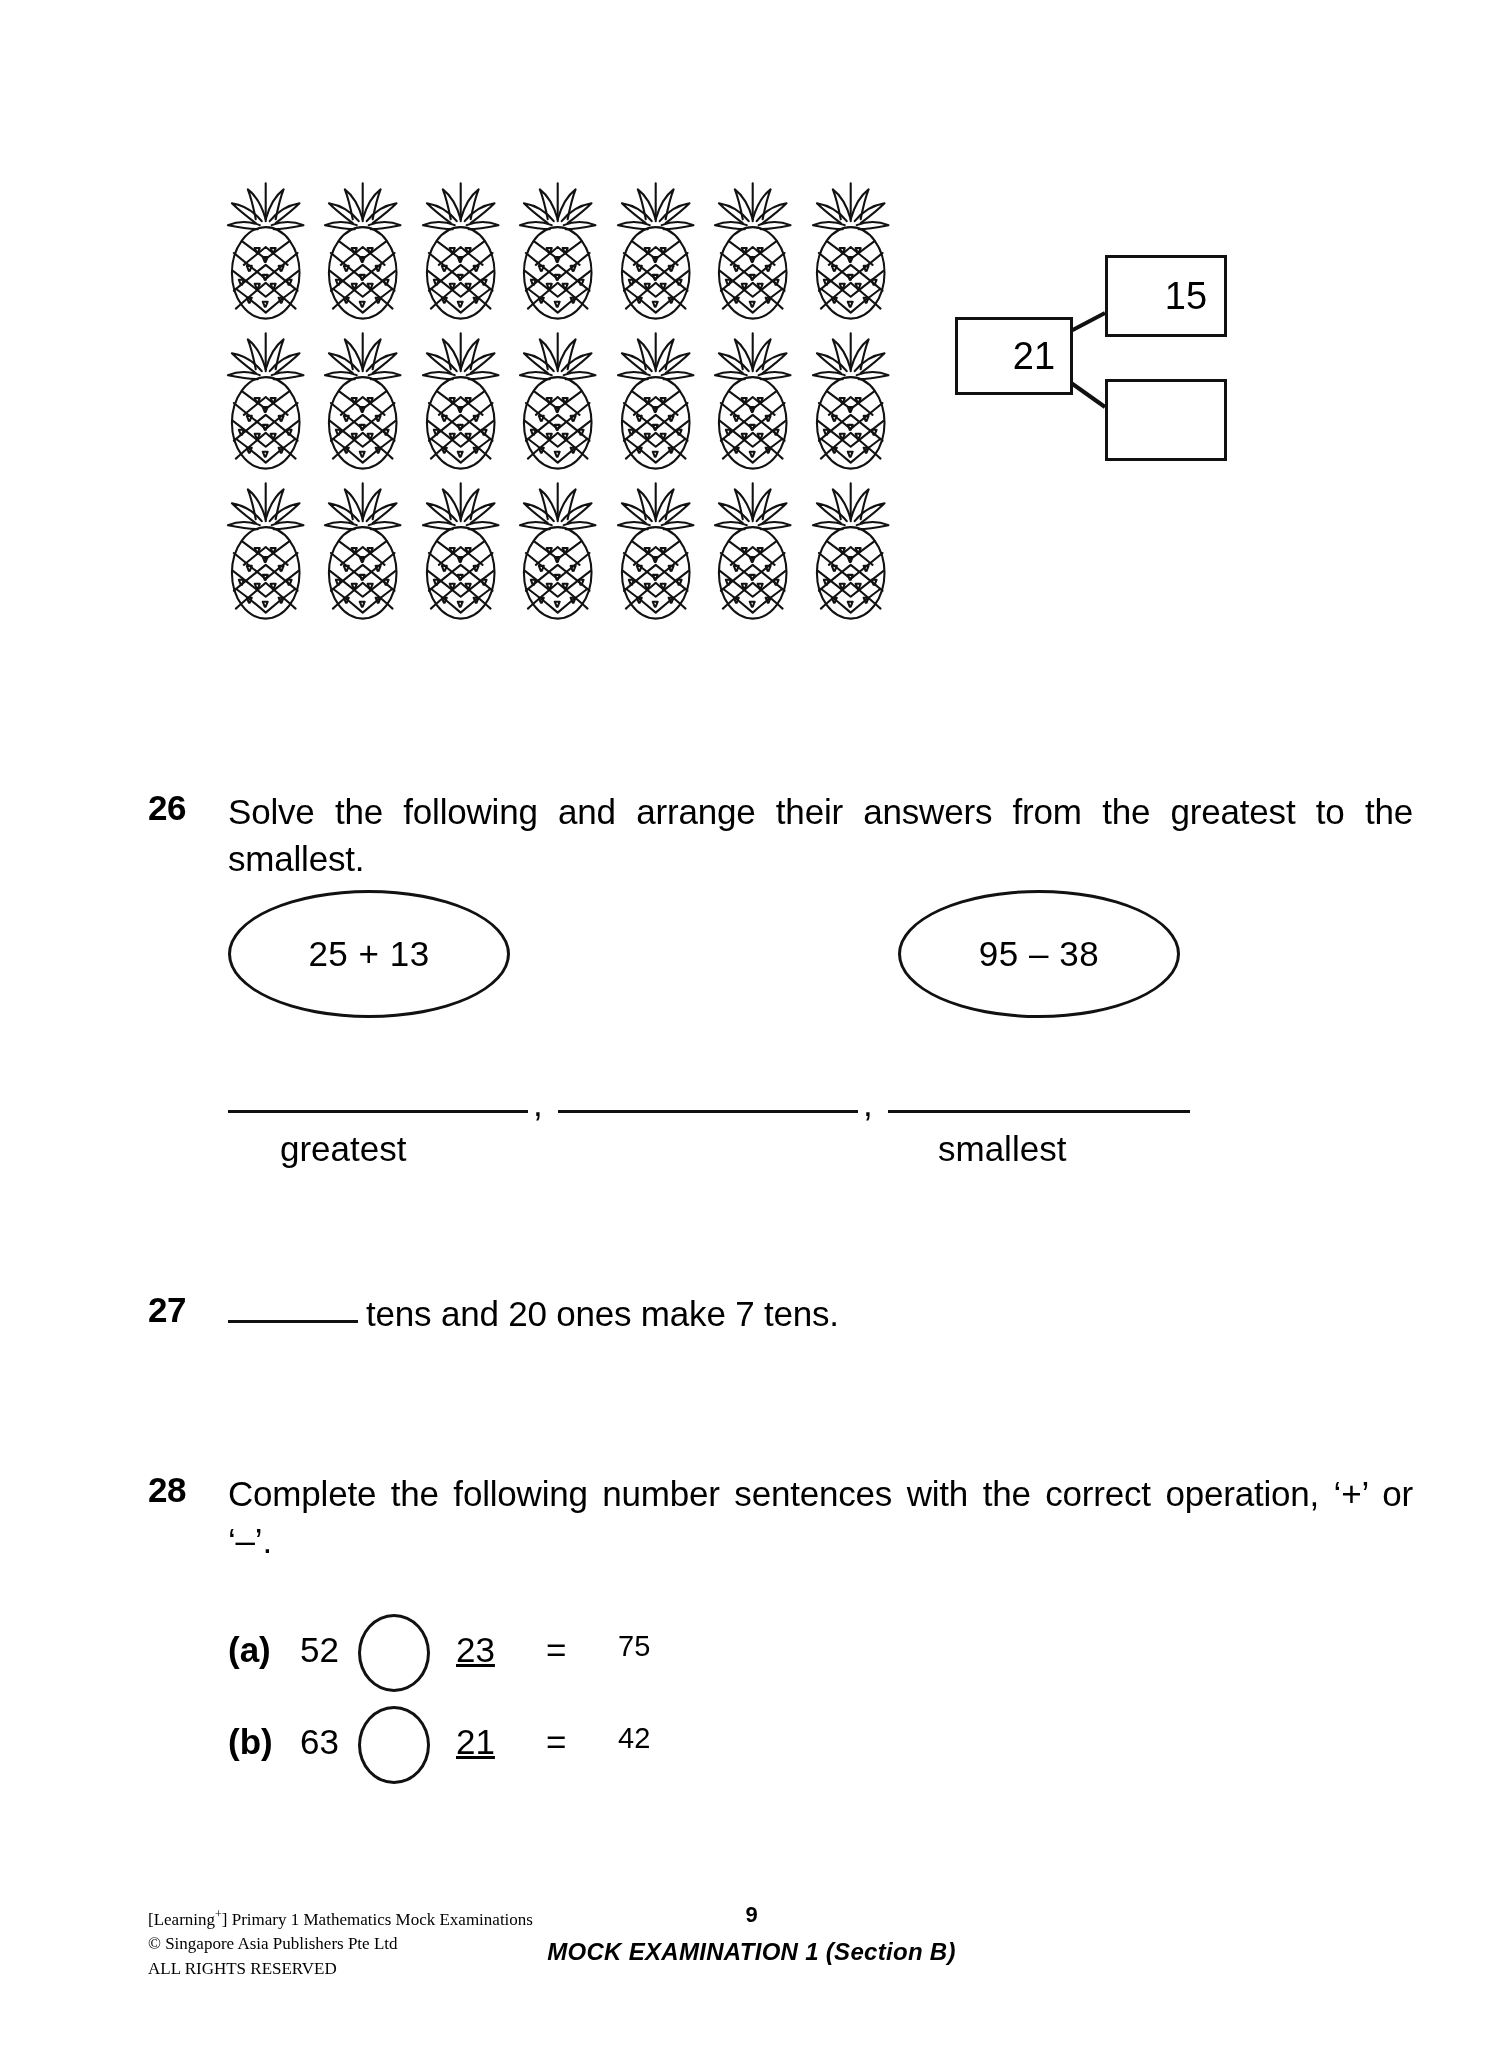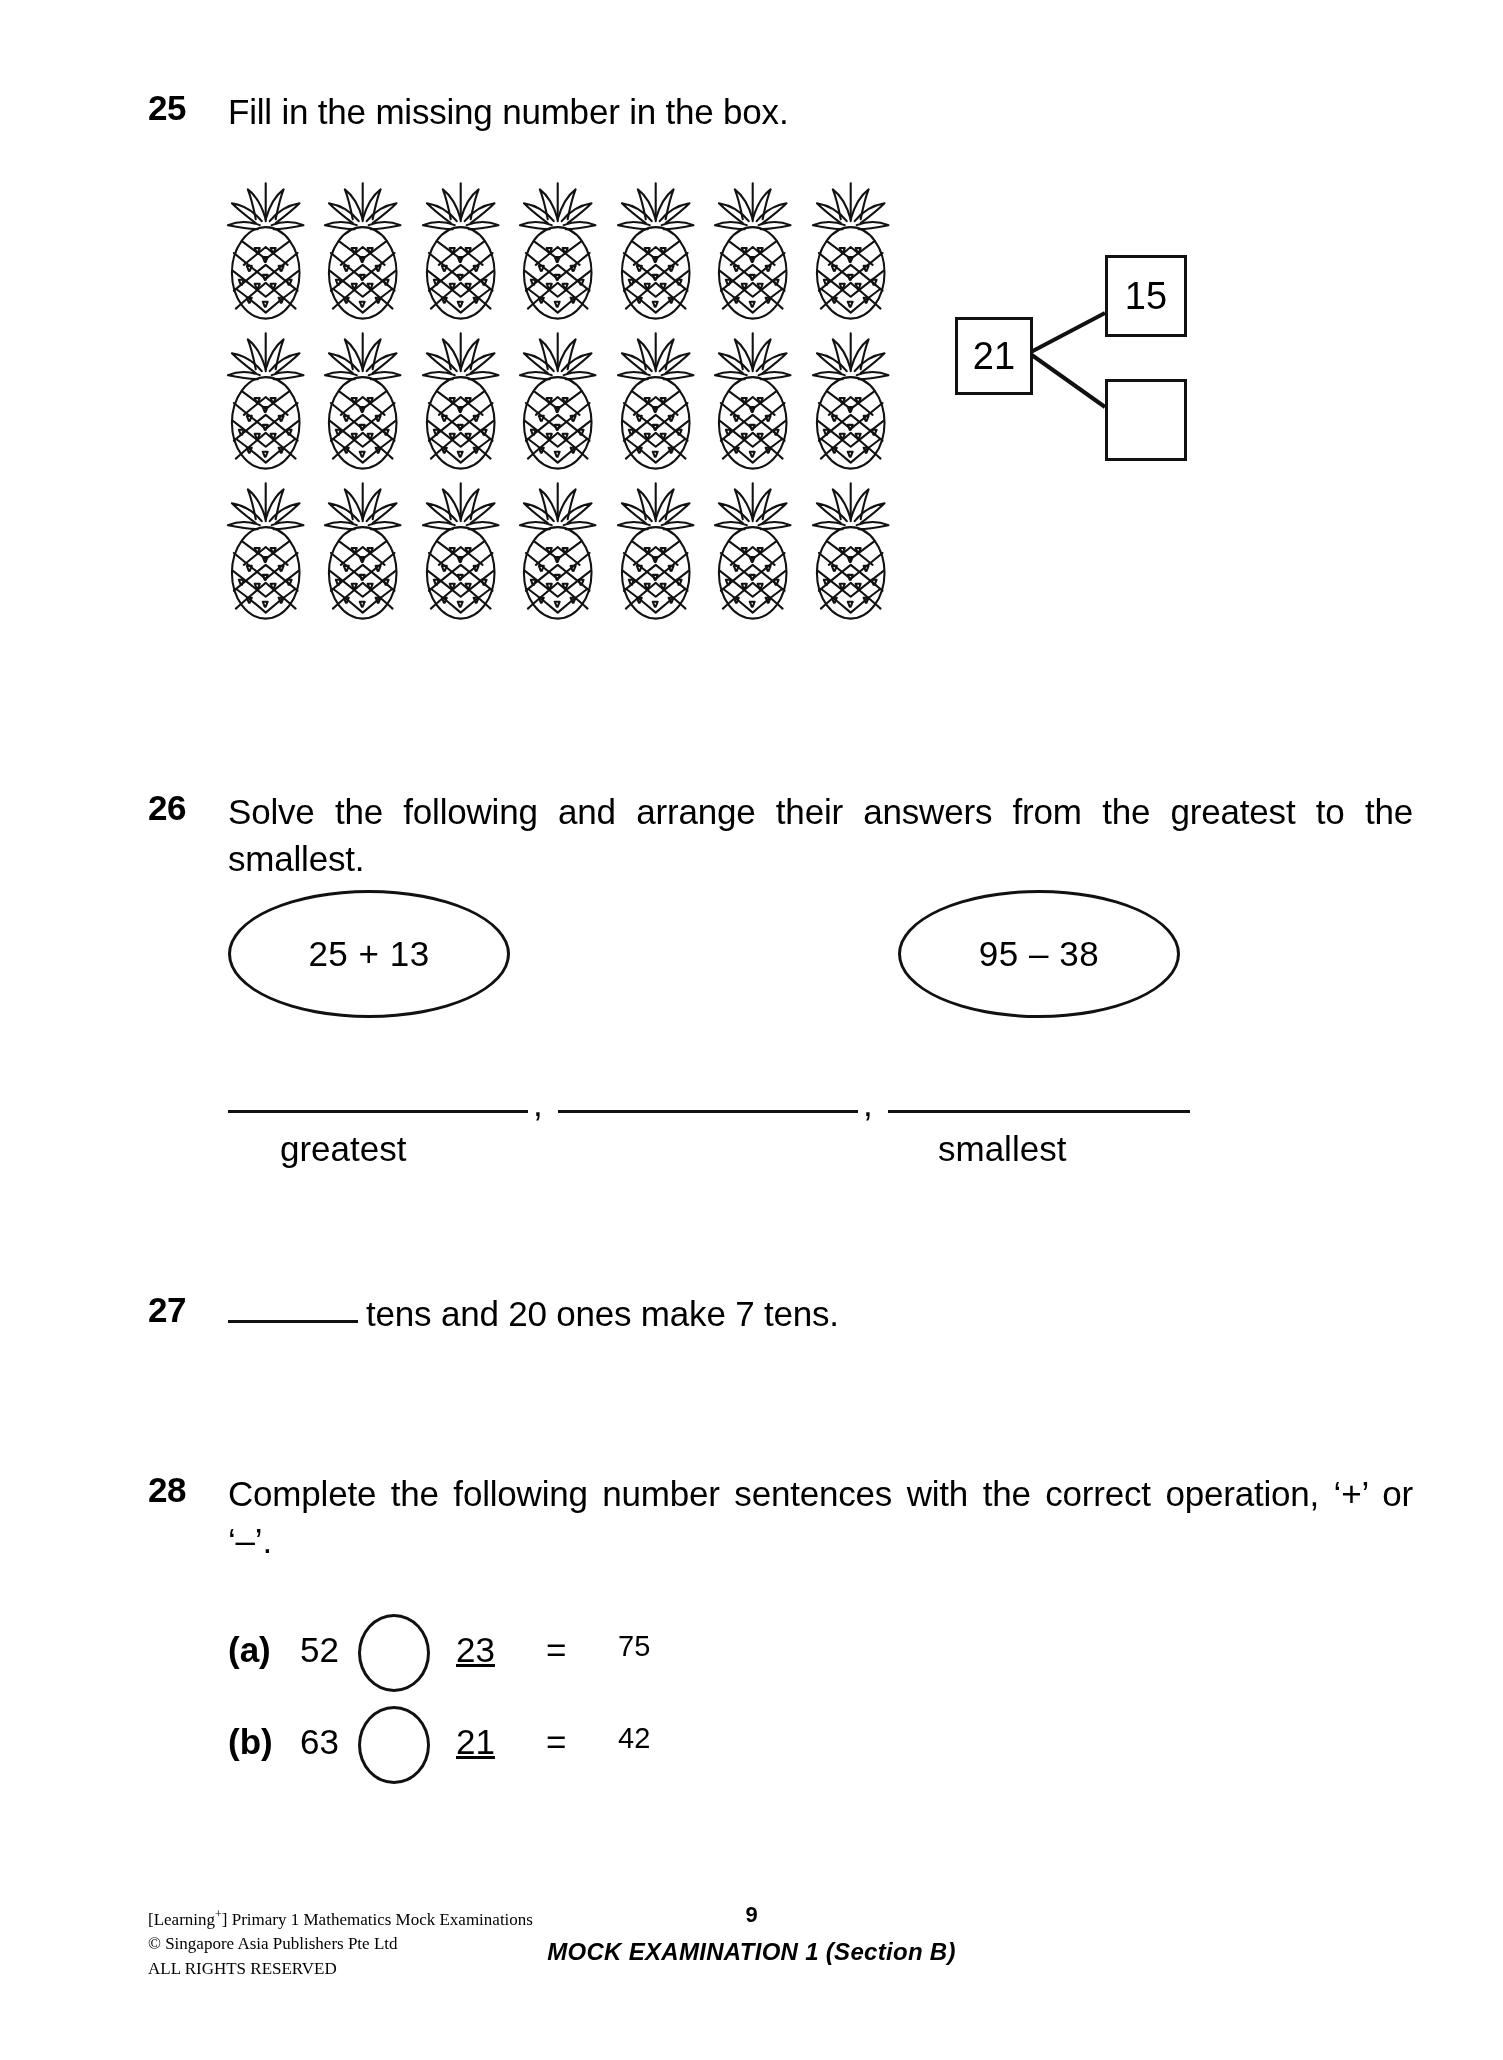--- a/index.html
+++ b/index.html
@@ -76,20 +76,21 @@
   }
   .bond-box {
     position: absolute;
     border: 3px solid #111;
     background: #fff;
     display: flex;
     align-items: center;
     justify-content: center;
     font-size: 38px;
     line-height: 1;
+    padding-left: 40px;
   }
   #bond-whole {
     left: 0px;
     top: 62px;
     width: 72px;
     height: 72px;
   }
   #bond-part-1 {
     left: 150px;
     top: 0px;
@@ -276,24 +277,20 @@
   .sup-plus {
     font-size: 12px;
     vertical-align: super;
   }
 </style>
 </head>
 <body>
 
 <div class="page">
 
-  <div class="qblock" id="q25" style="top:88px;">
-    <div class="qnum">25</div>
-    <div class="qtext">Fill in the missing number in the box.</div>
-  </div>
 
   <div id="q25-figure">
     <div class="pine-row">
       <svg class="pineapple" viewBox="0 0 96 150" xmlns="http://www.w3.org/2000/svg" fill="none" stroke="#111" stroke-width="2.1" stroke-linecap="round" stroke-linejoin="round">
         <g>
           <path d="M48 46 L48 8"></path>
           <path d="M48 44 C44 30 38 20 30 14 C34 24 36 34 38 44"></path>
           <path d="M48 44 C52 30 58 20 66 14 C62 24 60 34 58 44"></path>
           <path d="M44 46 C36 36 26 30 14 28 C22 36 30 42 38 48"></path>
           <path d="M52 46 C60 36 70 30 82 28 C74 36 66 42 58 48"></path>

